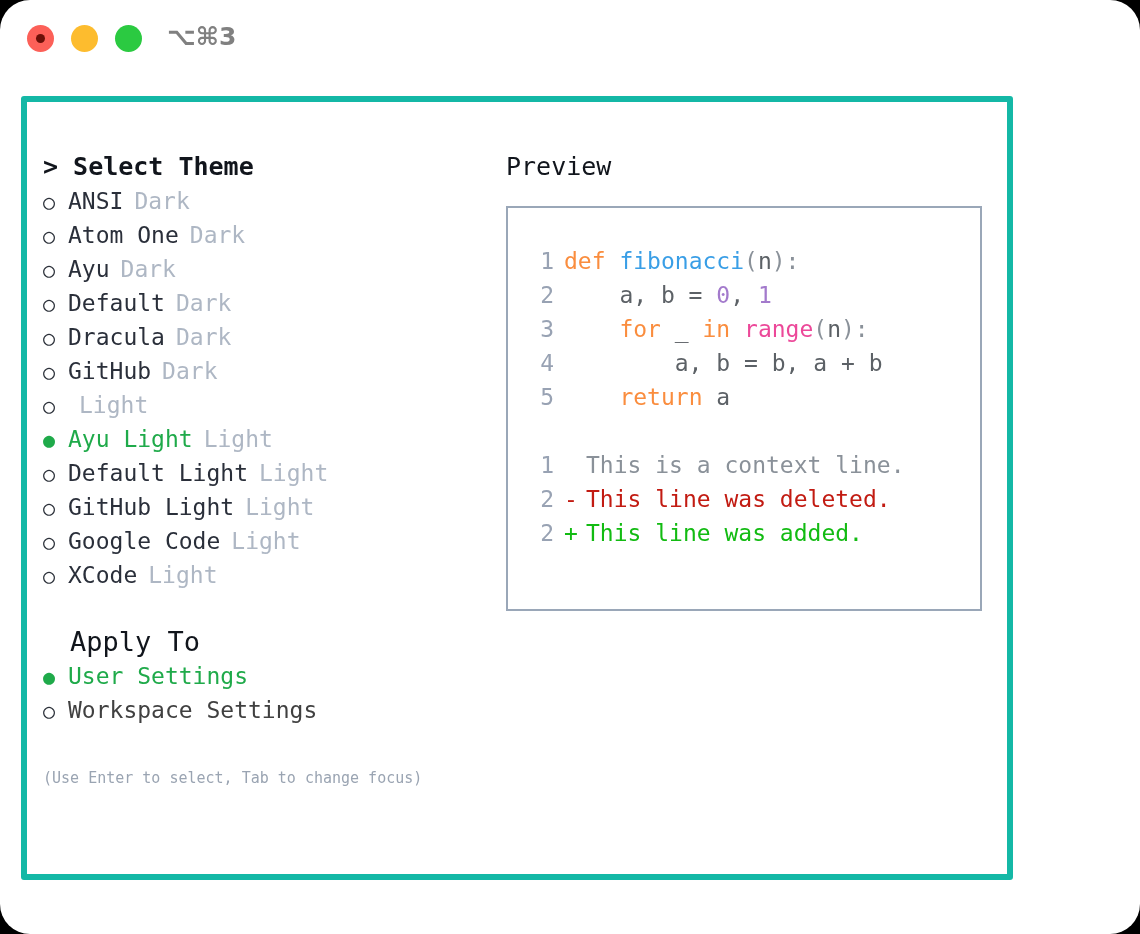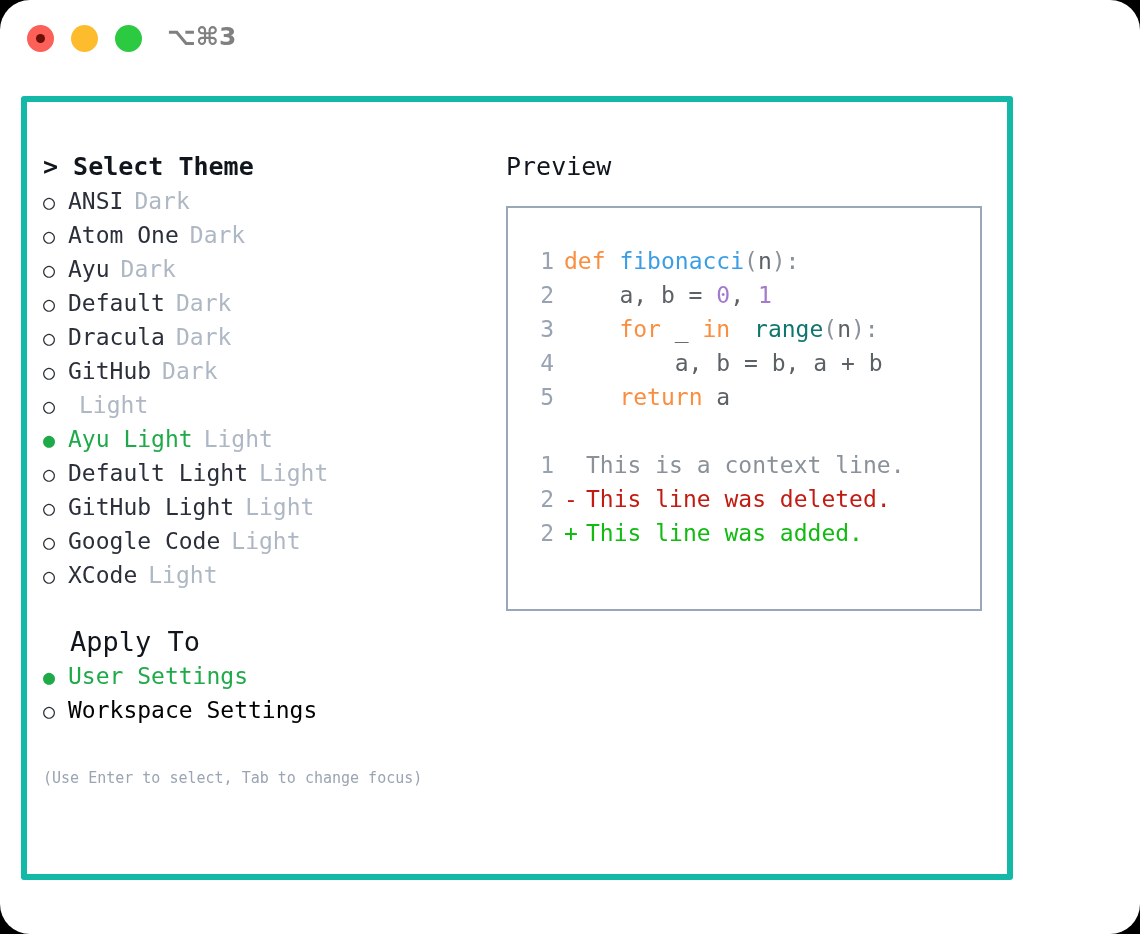--- a/index.html
+++ b/index.html
@@ -154,21 +154,21 @@
   }
   .apply-row {
     display: flex;
     align-items: baseline;
     height: 34px;
     line-height: 34px;
     font-size: 23px;
     white-space: pre;
     font-family: "DejaVu Sans Mono", monospace;
   }
-  .apply-row .opt-label { color: #000000; }
+  .apply-row .opt-label { color: #404040; }
   .apply-row.selected .marker,
   .apply-row.selected .opt-label { color: #1faa4a; }
 
   .hint {
     margin-top: 34px;
     font-family: "DejaVu Sans Mono", monospace;
     font-size: 15px;
     color: #9aa4b2;
     line-height: 34px;
     width: 410px;
@@ -216,21 +216,21 @@
     flex: 0 0 28px;
     text-align: right;
     color: #98a2b3;
     margin-right: 10px;
   }
   .code-text { white-space: pre; }
 
   .tok-kw    { color: #fa8d3e; }
   .tok-fn    { color: #399ee6; }
   .tok-num   { color: #a37acc; }
-  .tok-built { color: #0f766e; margin-left: 10px; }
+  .tok-built { color: #ec4899; }
   .tok-plain { color: #5c6166; }
   .tok-punc  { color: #8a9199; }
 
   .diff-lines { margin-top: 34px; }
   .diff-sign {
     width: 22px;
     flex: 0 0 22px;
     white-space: pre;
   }
   .diff-context .diff-sign,

